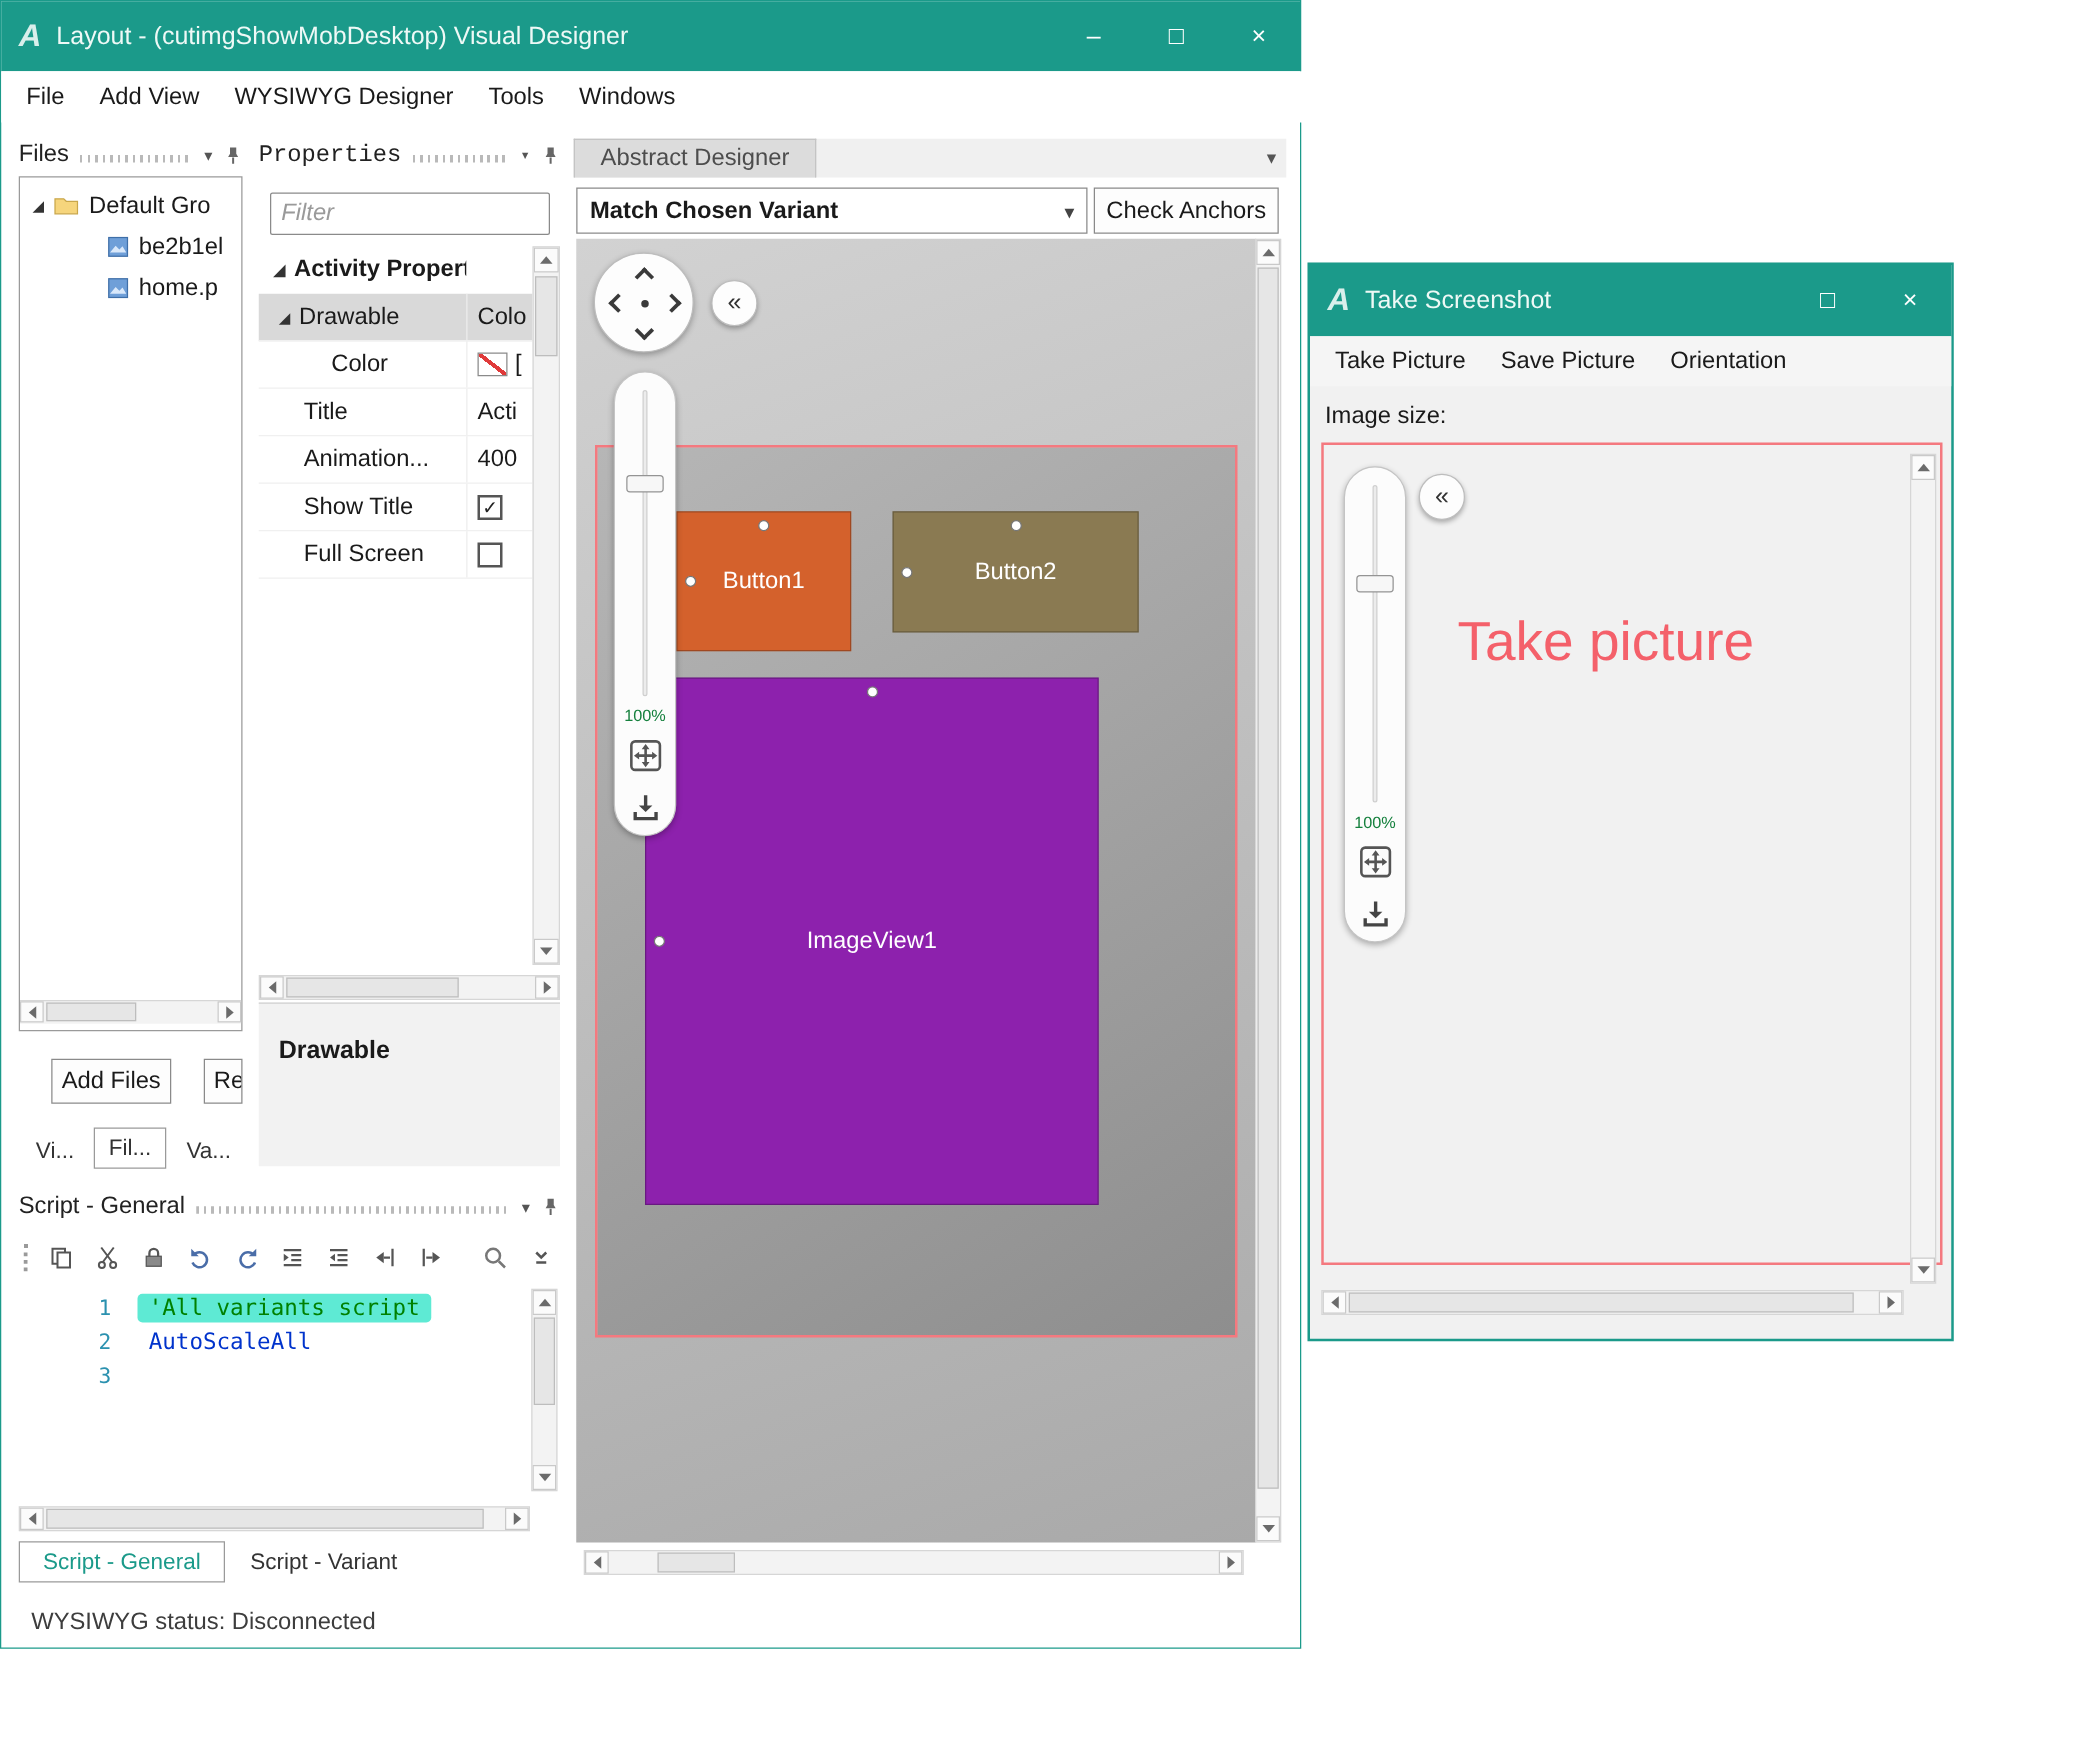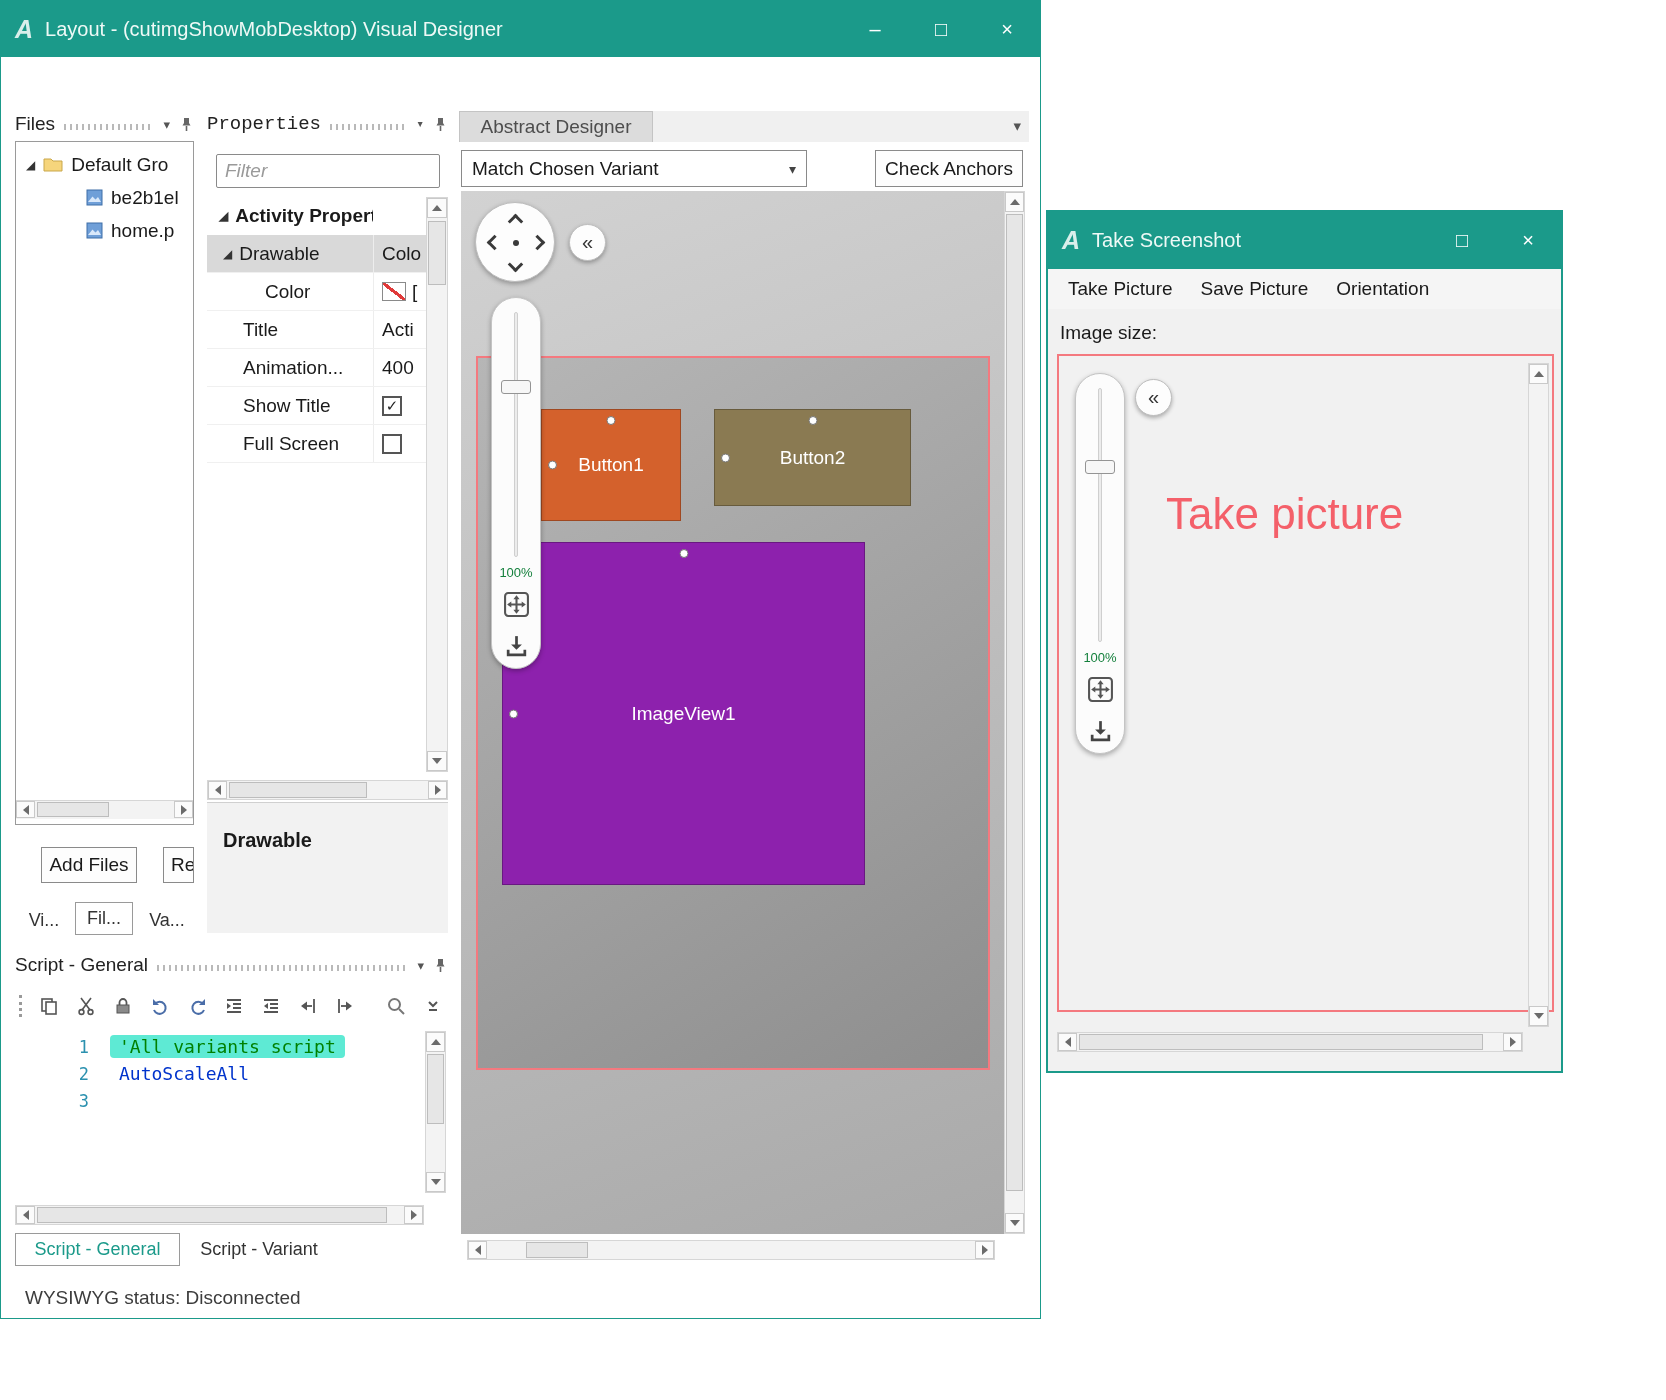--- a/index.html
+++ b/index.html
@@ -109,20 +109,27 @@
     <div class="titlebar">
       <span class="logo">A</span>
       <span class="title-text">Layout - (cutimgShowMobDesktop) Visual Designer</span>
       <span class="tb-btns">
         <span class="tb-btn">–</span>
         <span class="tb-btn">□</span>
         <span class="tb-btn">×</span>
       </span>
     </div>
 
+    <div class="menubar abs" style="left:0;top:56px;width:1041px;height:41px;padding-left:6px;">
+      <span class="menu-item">File</span>
+      <span class="menu-item">Add View</span>
+      <span class="menu-item">WYSIWYG Designer</span>
+      <span class="menu-item">Tools</span>
+      <span class="menu-item">Windows</span>
+    </div>
 
     <div class="panel-header" style="left:14px;top:112px;width:179px;">
       <span>Files</span>
       <span class="dots"></span>
       <span class="hdr-caret">▾</span>
       <span class="pin">
         <svg width="15" height="15" viewBox="0 0 15 15">
             <path d="M5 1h5v5l1.5 2.5H3.5L5 6z" fill="#666"></path>
             <line x1="7.5" y1="9" x2="7.5" y2="14" stroke="#666" stroke-width="1.6"></line>
           </svg>
@@ -273,41 +280,41 @@
 
     <div class="abs" style="left:206px;top:801px;width:241px;height:131px;background:#f2f2f2;border-top:1px solid #d0d0d0;">
       <div style="font-weight:bold;font-size:20px;padding:26px 0 0 16px;">Drawable</div>
     </div>
 
     <div class="designer-tabstrip" style="left:458px;top:110px;width:570px;height:31px;">
       <div class="designer-tab" style="left:0;top:0;width:194px;height:31px;">Abstract Designer</div>
       <span class="hdr-caret abs" style="right:8px;top:6px;font-size:15px;">▾</span>
     </div>
 
-    <div class="combo" style="left:460px;top:149px;width:346px;height:37px;">
+    <div class="combo" style="left:460px;top:149px;width:409px;height:37px;font-weight:bold;">
       <span>Match Chosen Variant</span>
       <span class="caret">▾</span>
     </div>
     <div class="btn" style="left:874px;top:149px;width:148px;height:37px;">Check Anchors</div>
 
     <div class="canvas" style="left:460px;top:190px;width:544px;height:1043px;">
 
       <div class="variant" style="left:15px;top:165px;width:514px;height:714px;"></div>
 
       <div class="view" style="left:80px;top:218px;width:140px;height:112px;background:#d4612c;">
         <span>Button1</span>
         <span class="dot top"></span>
         <span class="dot left"></span>
       </div>
       <div class="view" style="left:253px;top:218px;width:197px;height:97px;background:#8a7a52;">
         <span>Button2</span>
         <span class="dot top"></span>
         <span class="dot left"></span>
       </div>
-      <div class="view" style="left:41px;top:351px;width:363px;height:343px;background:#8d21ad;">
+      <div class="view" style="left:55px;top:351px;width:363px;height:422px;background:#8d21ad;">
         <span>ImageView1</span>
         <span class="dot top"></span>
         <span class="dot left"></span>
       </div>
 
       <div class="nav-circle" style="left:14px;top:11px;">
         <span class="chev" style="left:34px;top:13px;transform:rotate(45deg);"></span>
         <span class="chev" style="left:34px;top:56px;transform:rotate(225deg);"></span>
         <span class="chev" style="left:13px;top:34px;transform:rotate(-45deg);"></span>
         <span class="chev" style="left:56px;top:34px;transform:rotate(135deg);"></span>

